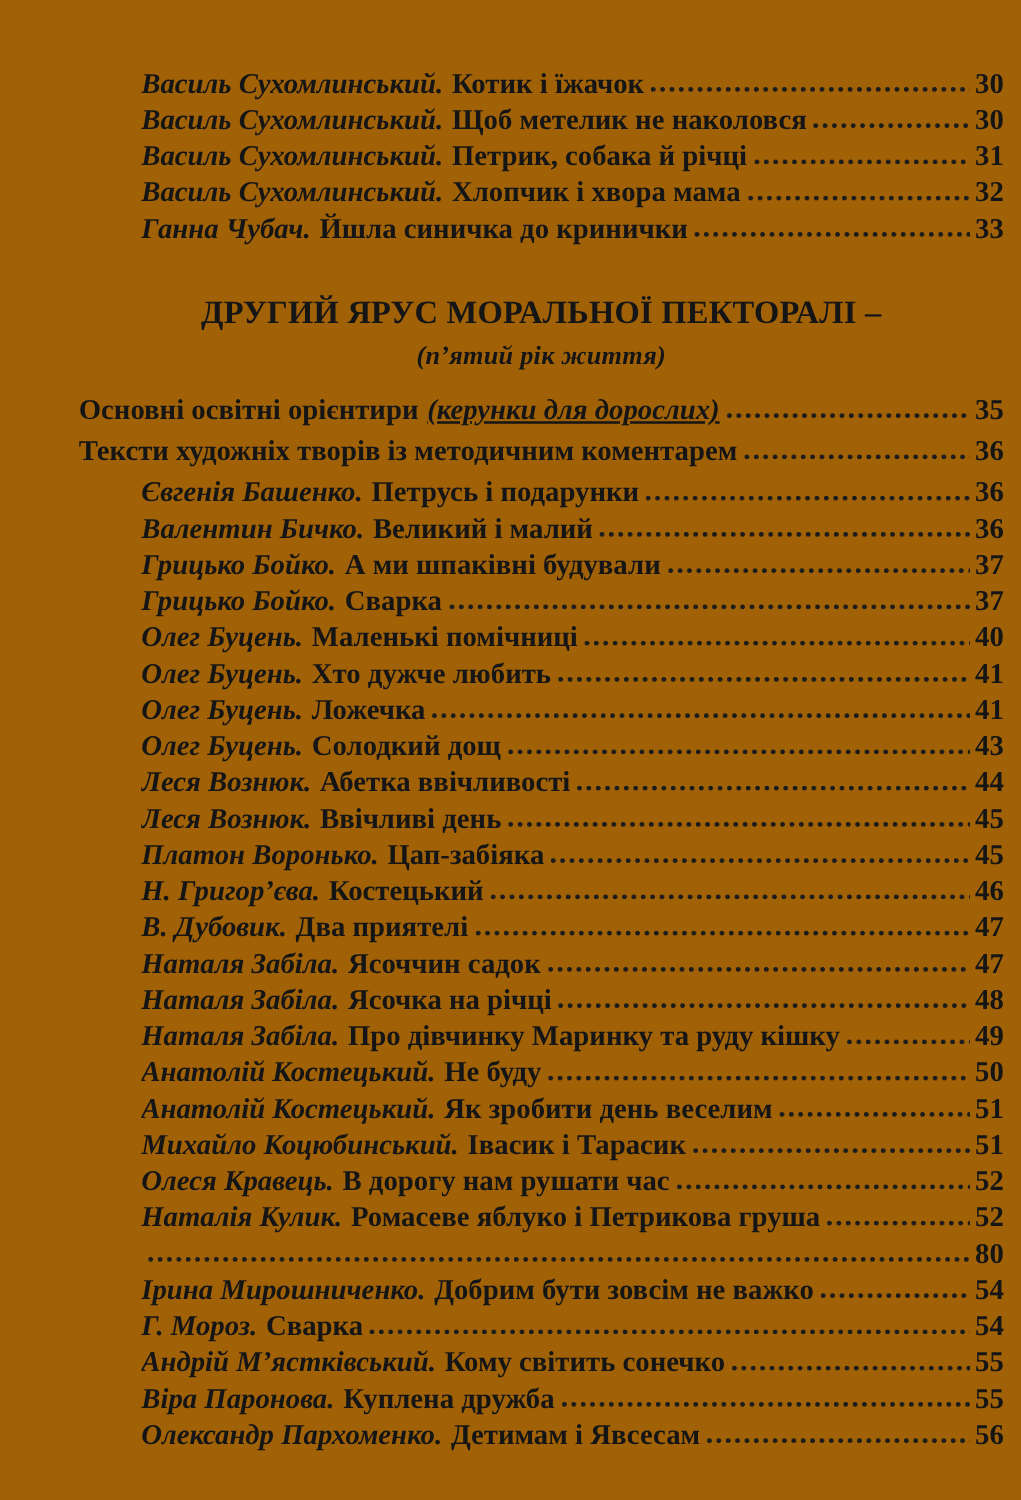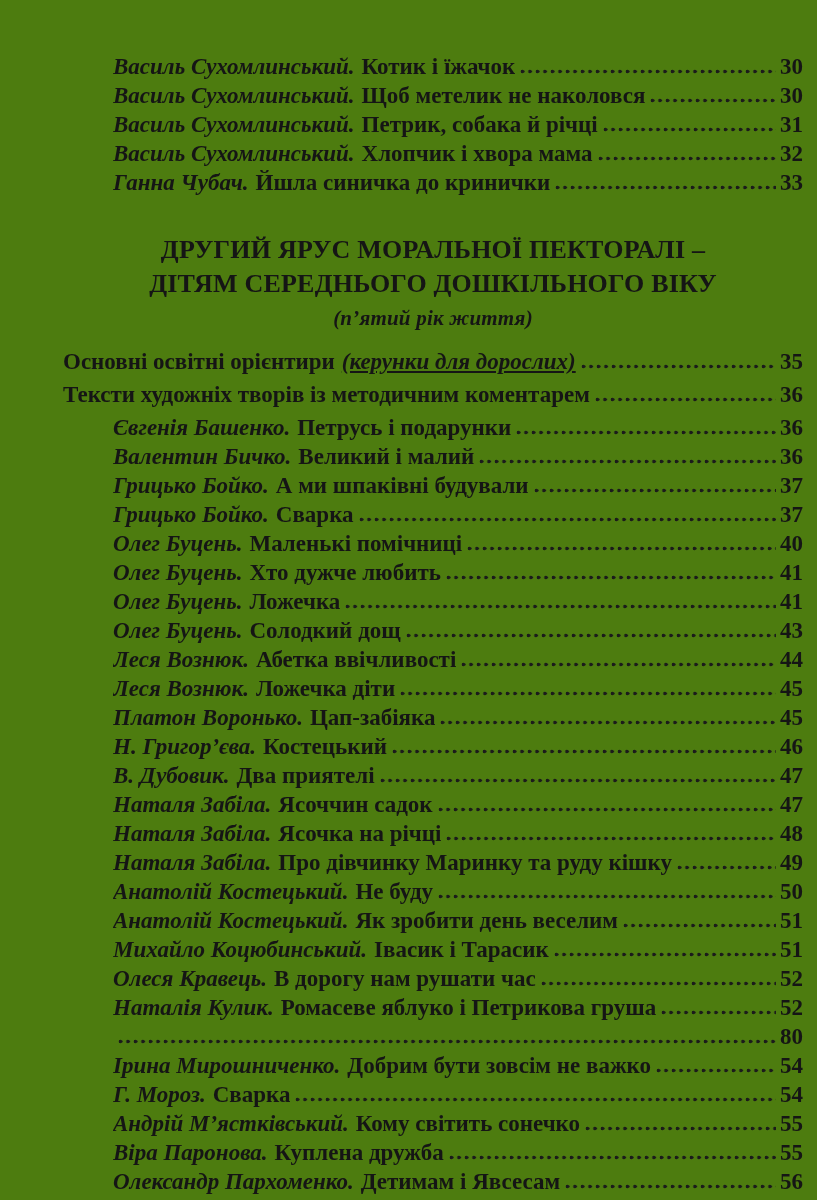--- a/index.html
+++ b/index.html
@@ -52,21 +52,21 @@
     line-height: 34px;
     margin: 36px 0 12px 0;
     letter-spacing: 0.2px;
   }
   .section-heading .h-line { font-weight: bold; }
   .section-heading .h-italic { font-style: italic; font-size: 21px; }
 </style>
 </head>
 <body>
 
-<div class="page" style="background: #4d7c0f; color: rgb(21, 21, 21);">
+<div class="page" style="background: #a16207; color: rgb(21, 21, 21);">
 
   <section class="toc-block" id="toc-top">
   <div class="toc-row indent">
     <span class="entry-text"><span class="author">Василь Сухомлинський.</span><span class="title">Котик і їжачок</span></span>
     <span class="dots"></span>
     <span class="pageno">30</span>
   </div>
 
   <div class="toc-row indent">
     <span class="entry-text"><span class="author">Василь Сухомлинський.</span><span class="title">Щоб метелик не наколовся</span></span>
@@ -88,21 +88,20 @@
 
   <div class="toc-row indent">
     <span class="entry-text"><span class="author">Ганна Чубач.</span><span class="title">Йшла синичка до кринички</span></span>
     <span class="dots"></span>
     <span class="pageno">33</span>
   </div>
 </section>
 
   <header class="section-heading">
     <div class="h-line">ДРУГИЙ ЯРУС МОРАЛЬНОЇ ПЕКТОРАЛІ –</div>
-    <div class="h-line">ДІТЯМ СЕРЕДНЬОГО ДОШКІЛЬНОГО ВІКУ</div>
     <div class="h-line h-italic">(п’ятий рік життя)</div>
   </header>
 
   <section class="toc-block" id="toc-main">
   <div class="toc-row toplevel">
     <span class="entry-text"><span class="title">Основні освітні орієнтири</span><span class="italic-suffix">(керунки для дорослих)</span></span>
     <span class="dots"></span>
     <span class="pageno">35</span>
   </div>
 
@@ -160,21 +159,21 @@
     <span class="pageno">43</span>
   </div>
 
   <div class="toc-row indent">
     <span class="entry-text"><span class="author">Леся Вознюк.</span><span class="title">Абетка ввічливості</span></span>
     <span class="dots"></span>
     <span class="pageno">44</span>
   </div>
 
   <div class="toc-row indent">
-    <span class="entry-text"><span class="author">Леся Вознюк.</span><span class="title">Ложечка діти</span></span>
+    <span class="entry-text"><span class="author">Леся Вознюк.</span><span class="title">Ввічливі день</span></span>
     <span class="dots"></span>
     <span class="pageno">45</span>
   </div>
 
   <div class="toc-row indent">
     <span class="entry-text"><span class="author">Платон Воронько.</span><span class="title">Цап-забіяка</span></span>
     <span class="dots"></span>
     <span class="pageno">45</span>
   </div>
 

